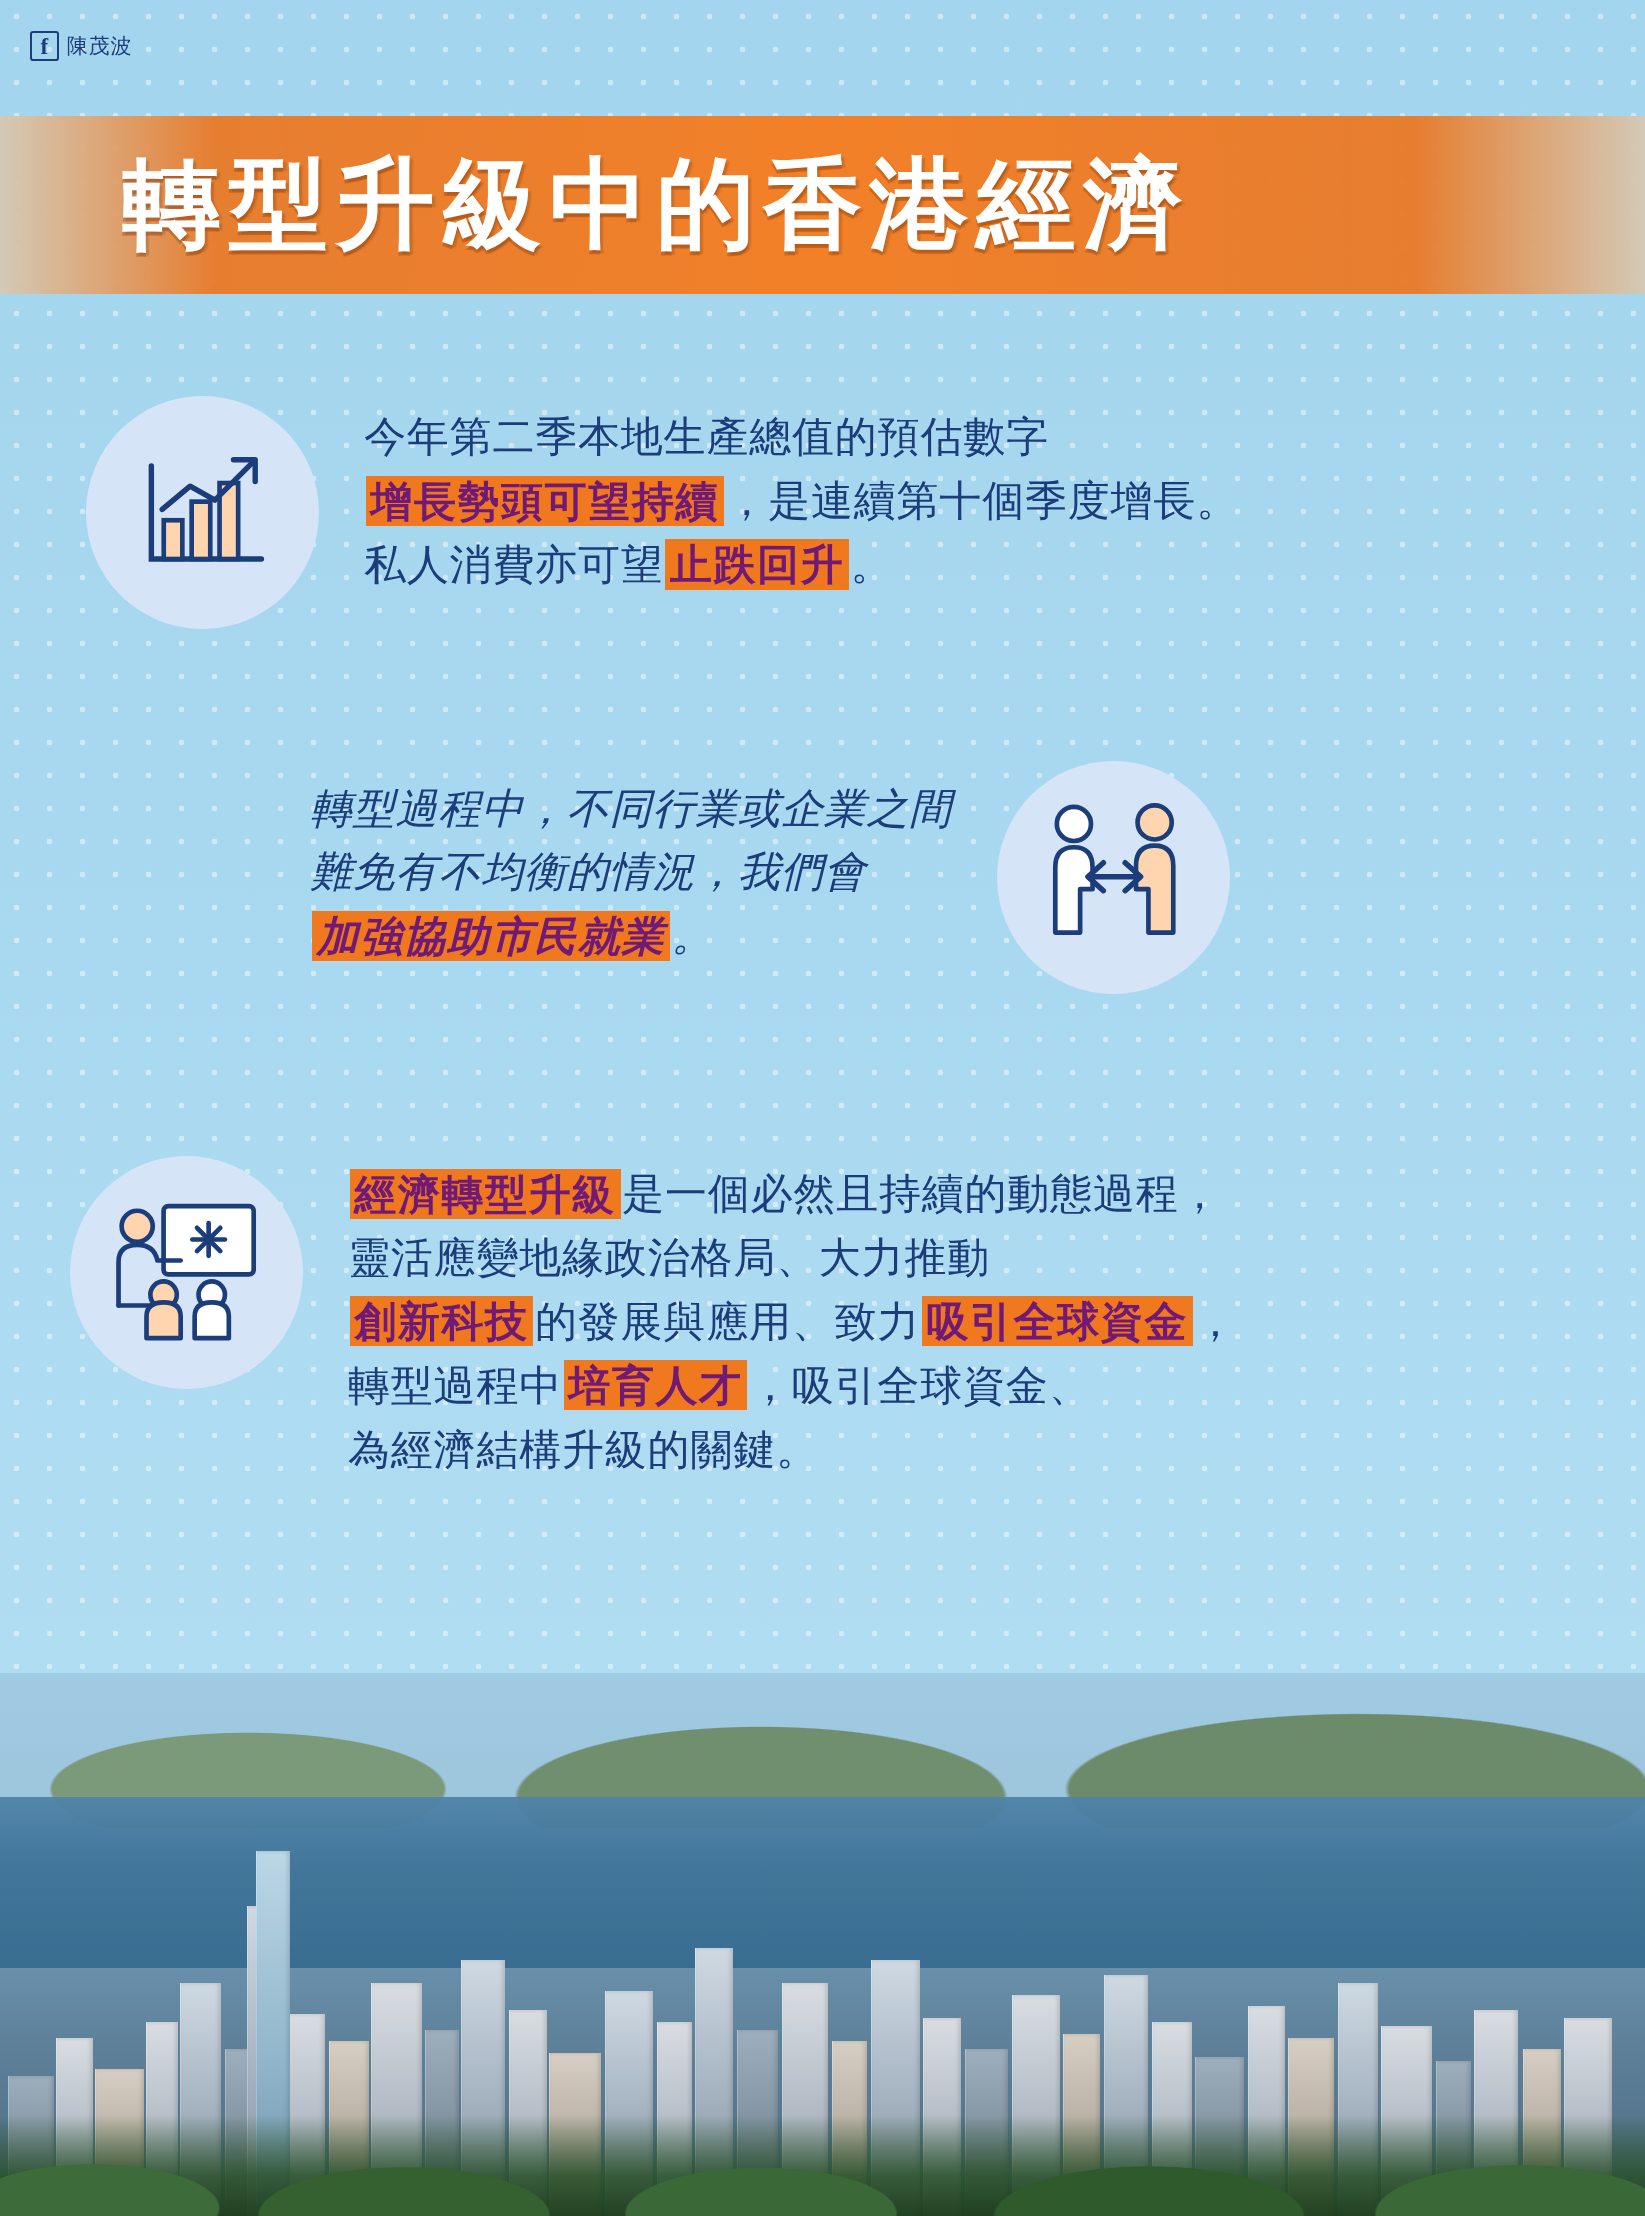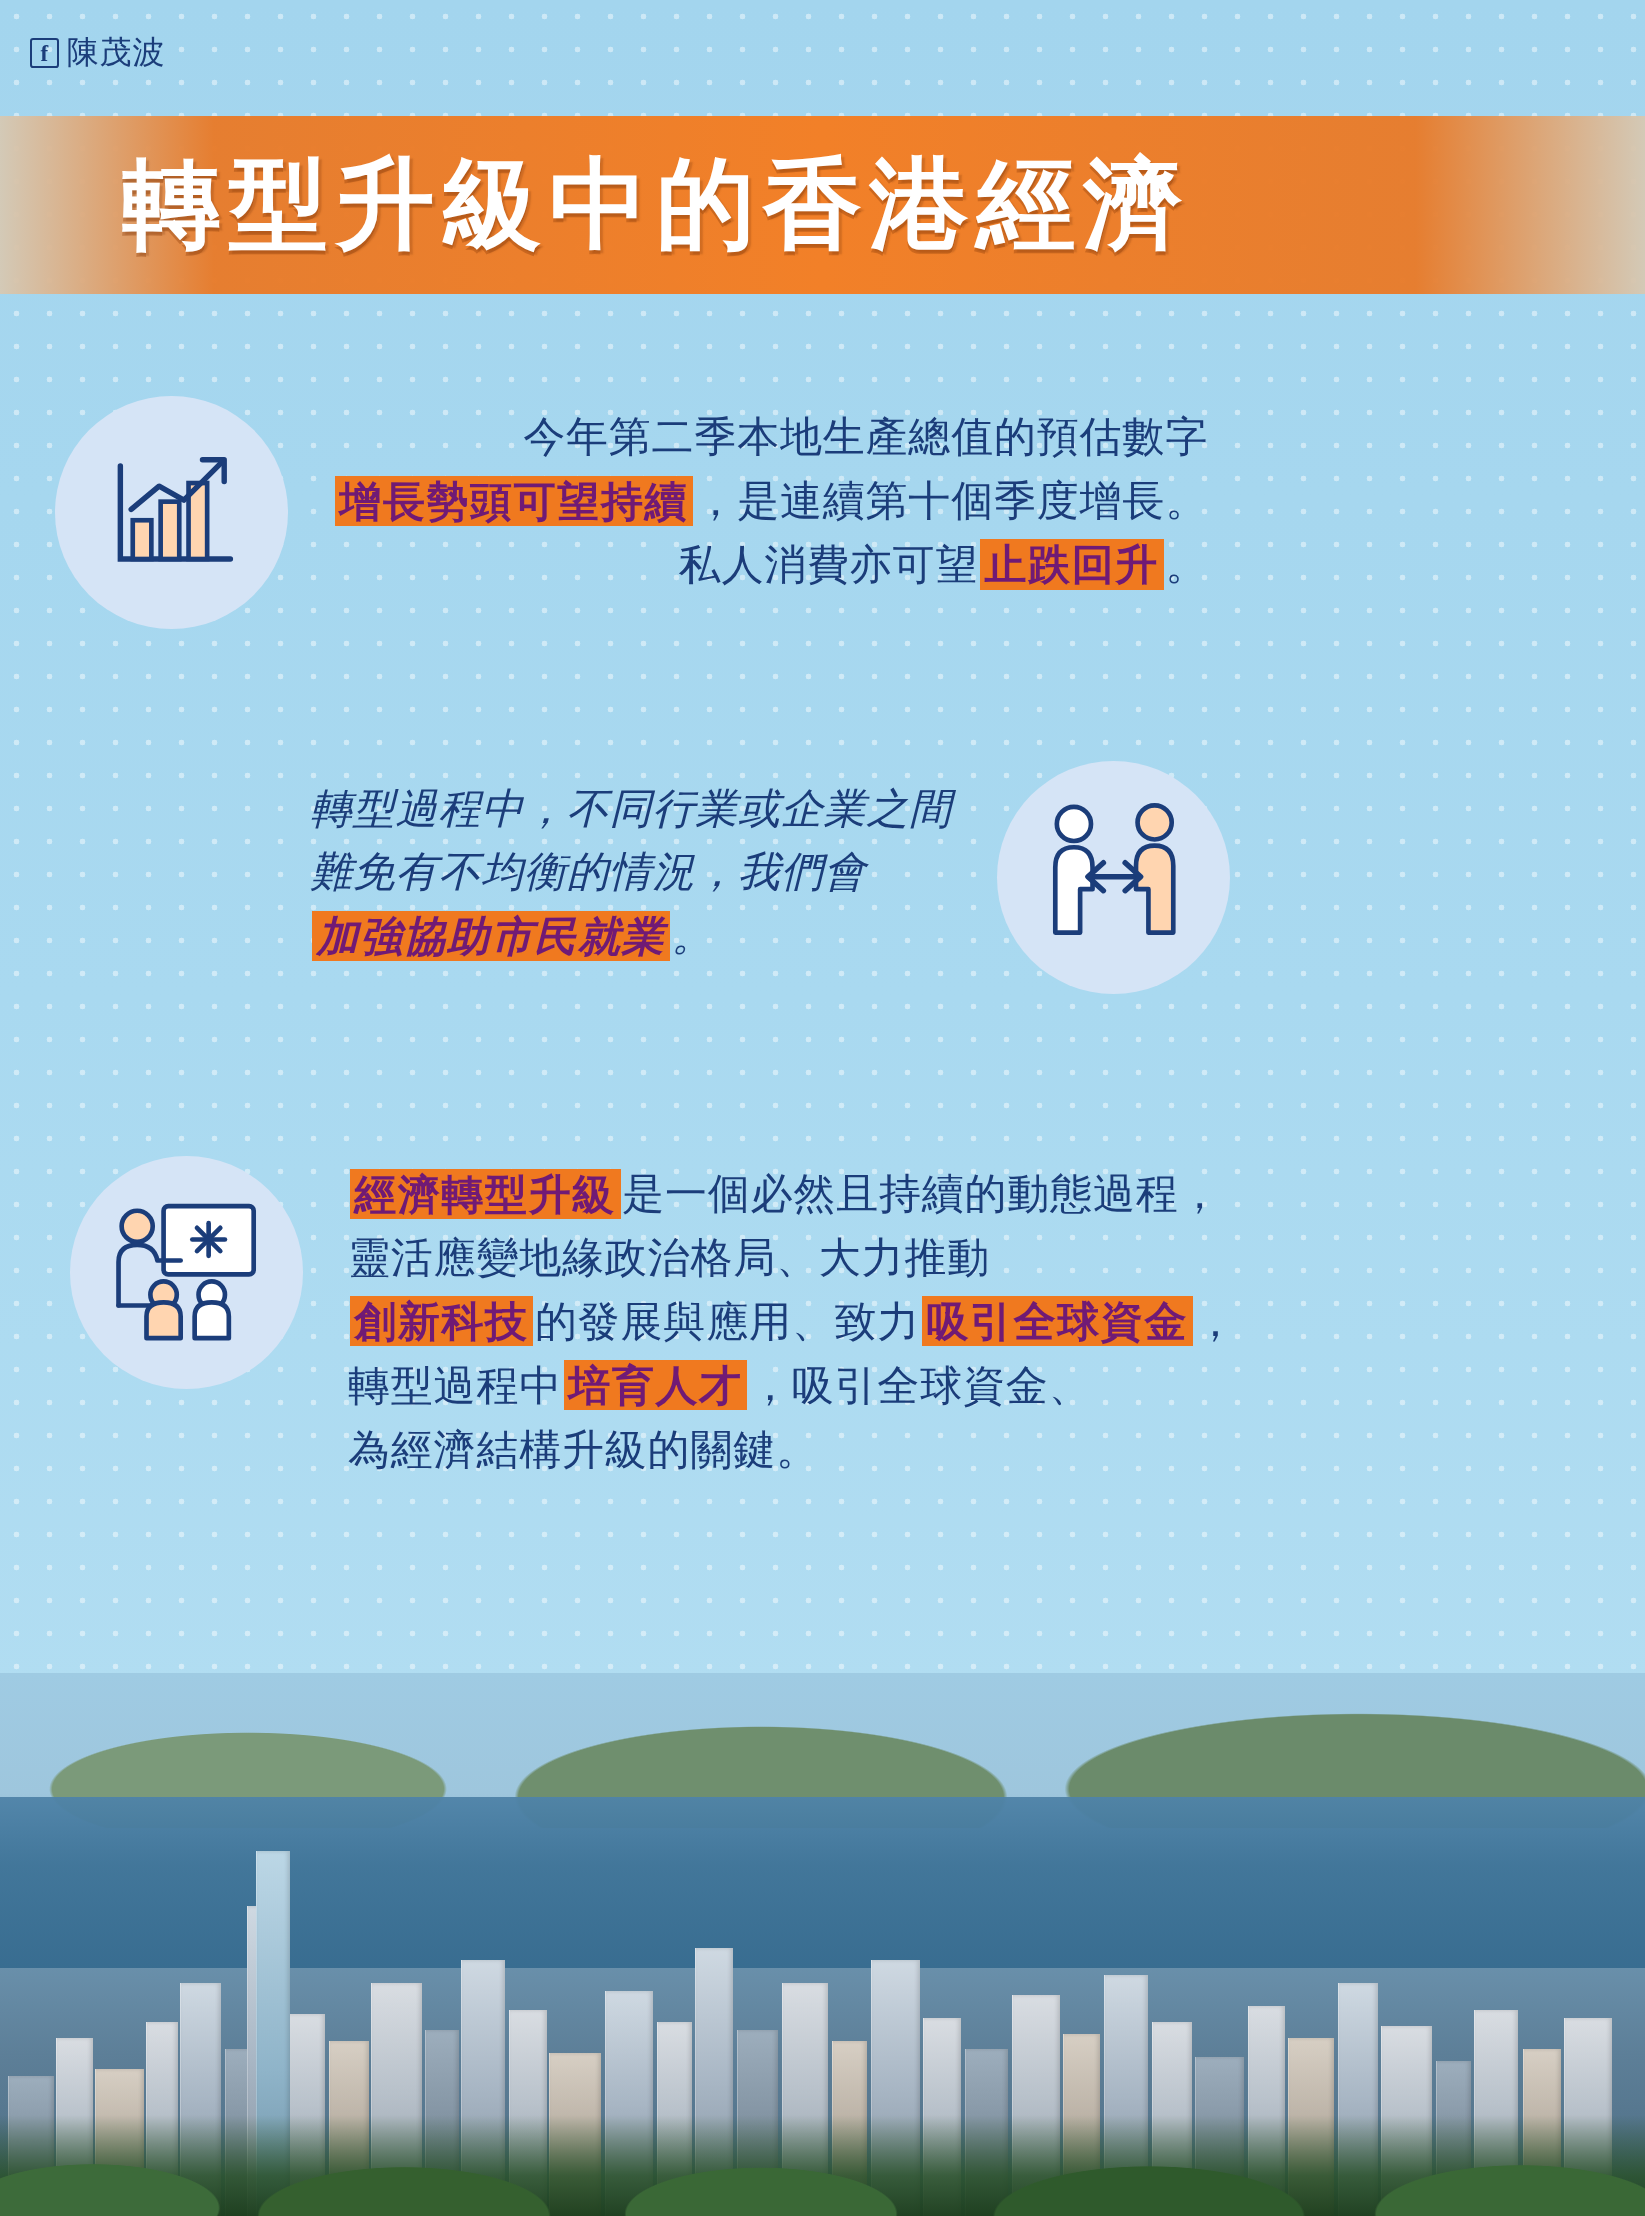--- a/index.html
+++ b/index.html
@@ -42,21 +42,21 @@
     border-radius: 3.1px;
     color: #1b3d7a;
     font-family: "Liberation Serif", "DejaVu Serif", serif;
     font-weight: bold;
     font-size: 23px;
     line-height: 28px;
     text-align: center;
     box-sizing: border-box;
   }
   .fb-name {
-    font-size: 32px;
+    font-size: 21px;
     color: #1b3d7a;
     letter-spacing: 0.8px;
   }
 
   
   .title-band {
     position: absolute;
     left: 0;
     top: 116px;
     width: 1646px;
@@ -120,21 +120,21 @@
     color: #701a75;
     font-weight: bold;
     padding: 1.6px 4.7px;
     margin: 0 1.6px;
     letter-spacing: 1.6px;
     box-decoration-break: clone;
     -webkit-box-decoration-break: clone;
   }
 
   
-  #block-1 { left: 55px; top: 396px; text-align: right; }
+  #block-1 { left: 86px; top: 396px; }
   #block-1 .para { margin-left: 45px; padding-top: 9.3px; }
 
   
   #block-2 { left: 310px; top: 761px; font-style: italic; }
   #block-2 .para { margin-right: 45px; padding-top: 15.5px; text-align: left; }
 
   
   #block-3 { left: 70px; top: 1156px; justify-content: flex-end; }
   #block-3 .para { margin-left: 45px; padding-top: 6.2px; }
 

